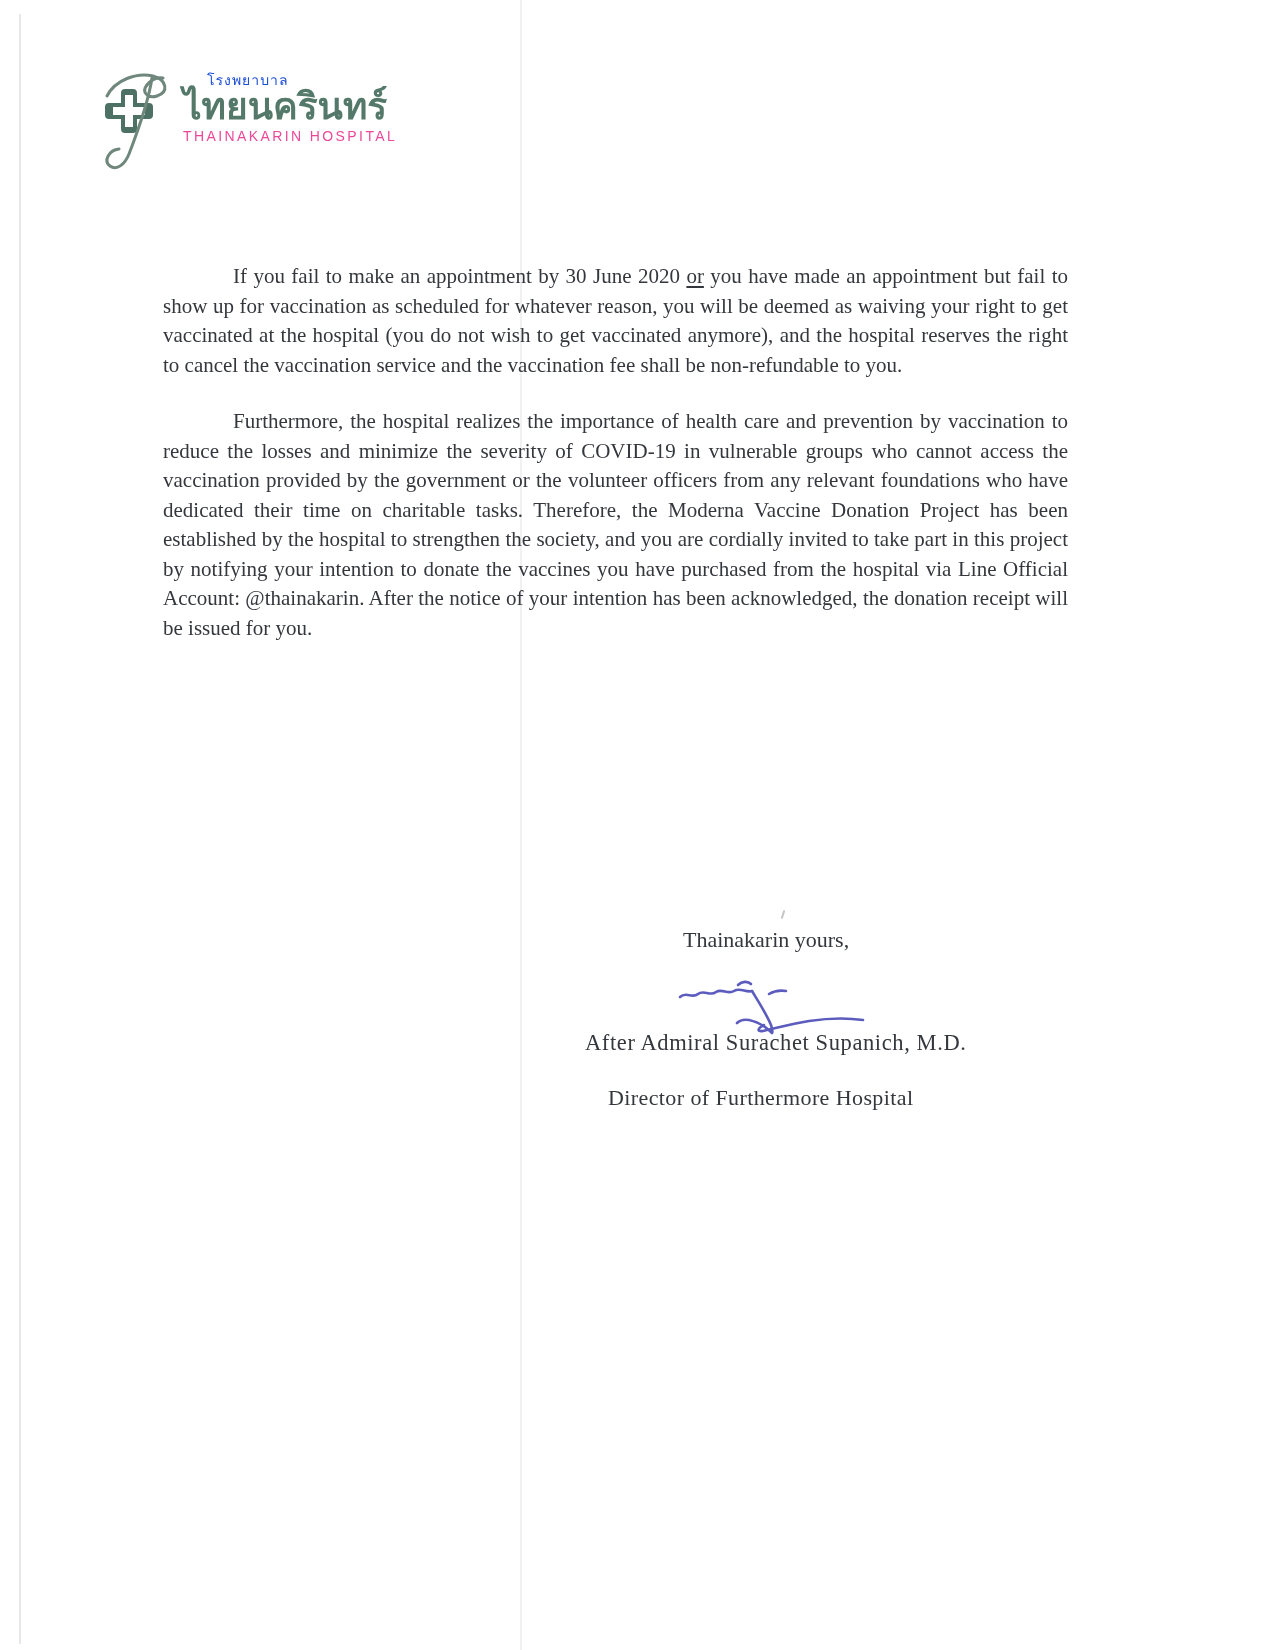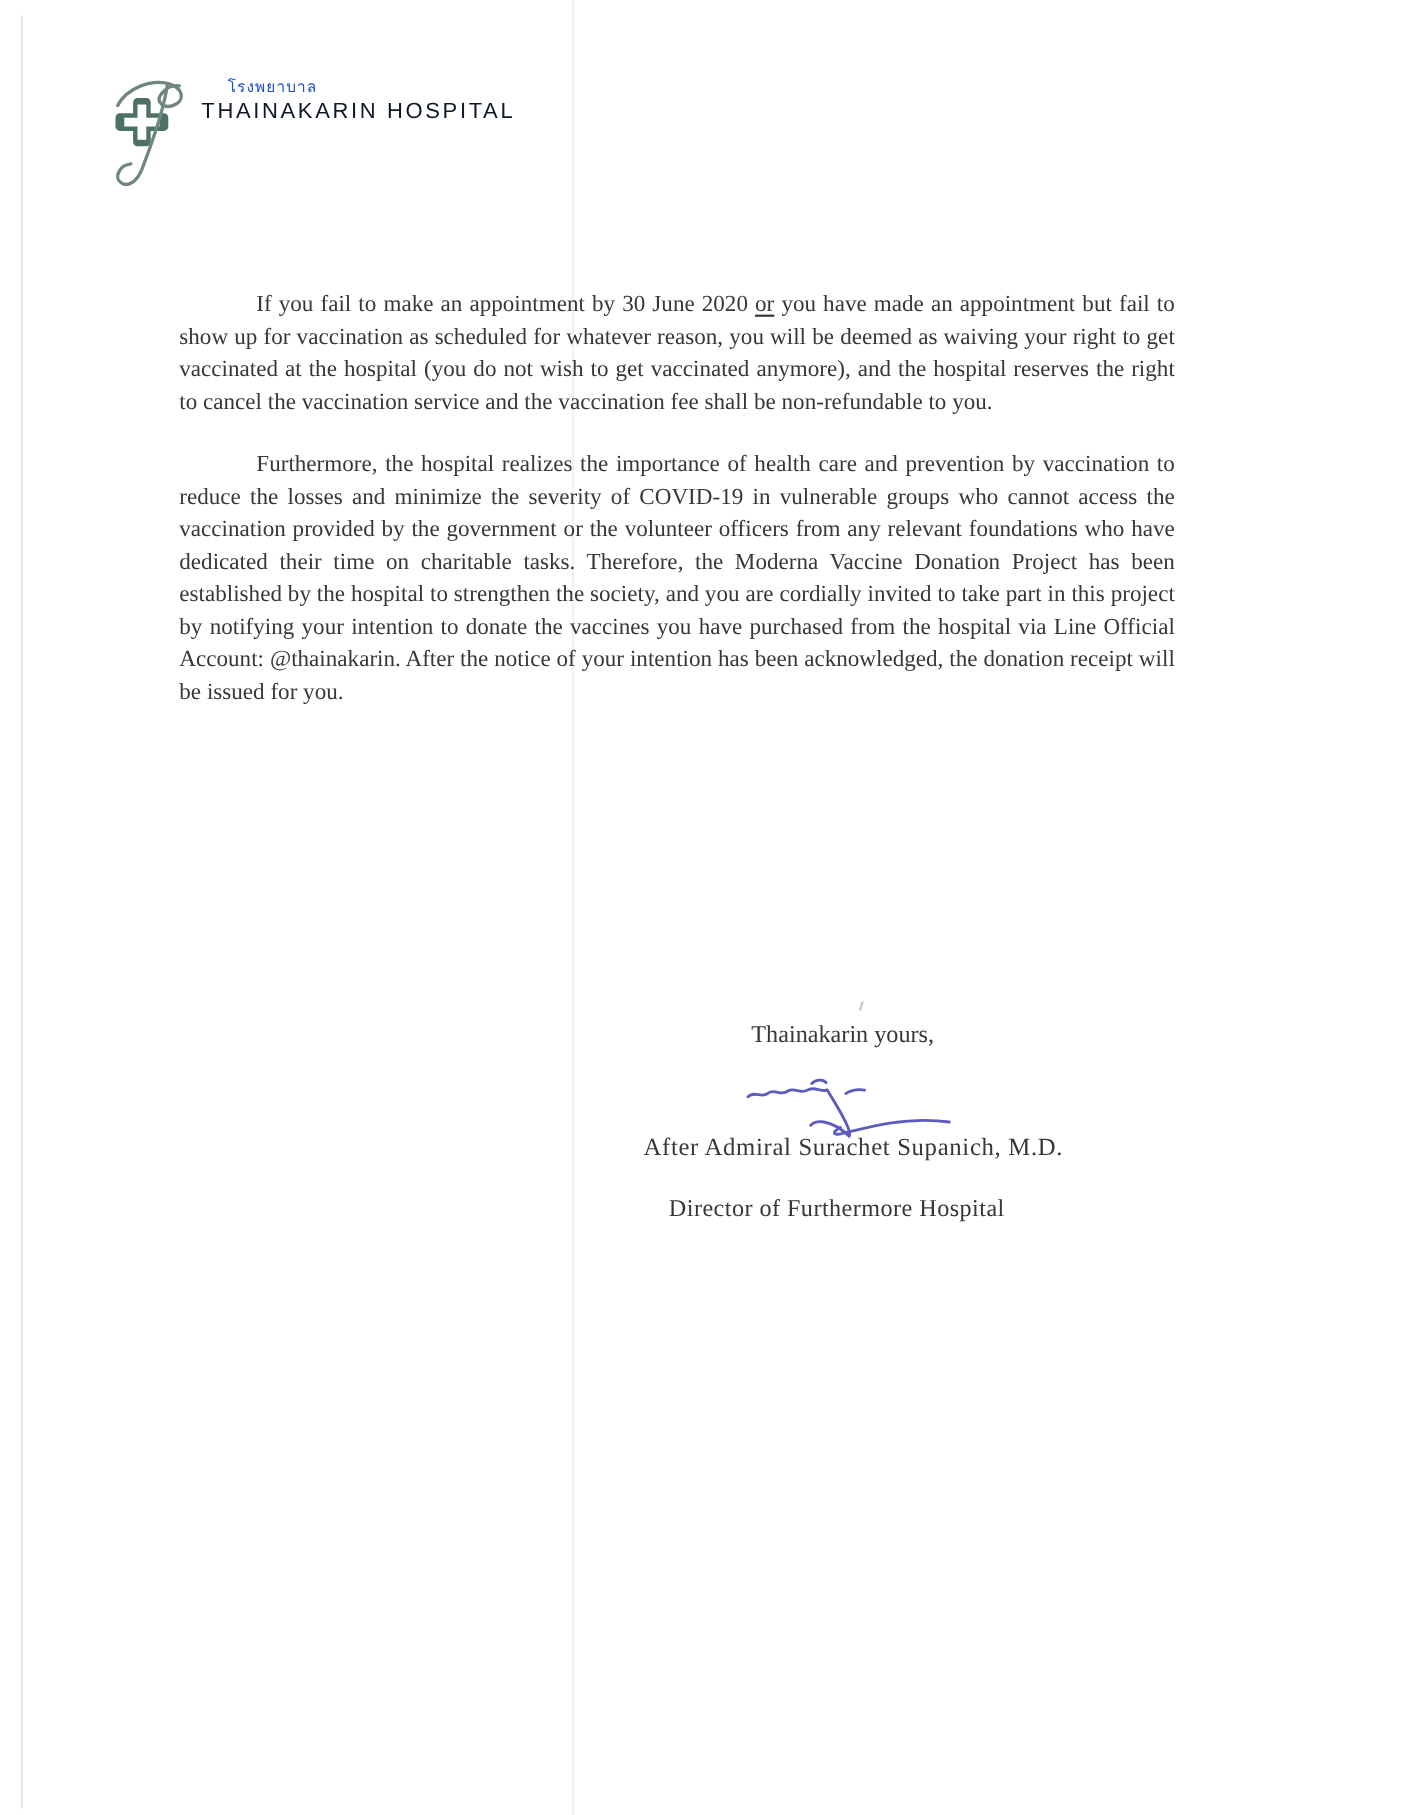--- a/index.html
+++ b/index.html
@@ -54,23 +54,23 @@
   .logo-thai-large {
     font-family: "DejaVu Sans", sans-serif;
     font-size: 37px;
     font-weight: 600;
     color: #54796b;
     margin-top: 1px;
     white-space: nowrap;
   }
   .logo-english {
     font-family: "Liberation Sans", sans-serif;
-    font-size: 20px;
+    font-size: 14px;
     letter-spacing: 2.4px;
-    color: #0f172a;
+    color: #ec4899;
     margin-top: 4px;
     white-space: nowrap;
   }
   
   .letter-body {
     position: absolute;
     left: 163px; top: 262px;
     width: 905px;
     font-size: 21px;
     line-height: 29.5px;
@@ -121,20 +121,21 @@
       <path fill="#ffffff" d="M28,37 h12 v-12 h8 v12 h12 v8 h-12 v12 h-8 v-12 h-12 z"></path>
     </g>
     <g fill="none" stroke="#6f877c" stroke-width="3" stroke-linecap="round">
       <path d="M22,26 C30,10 52,2 68,6 C82,10 84,22 72,26 C63,29 56,22 62,15"></path>
       <path d="M67,8 C64,28 54,58 44,84 C40,94 32,101 25,96 C18,91 24,80 34,79"></path>
       <path d="M62,15 C66,10 72,7 78,8"></path>
     </g>
   </svg>
   <div class="logo-text">
     <div class="logo-thai-small">โรงพยาบาล</div>
+    <div class="logo-thai-large">ไทยนครินทร์</div>
     <div class="logo-english">THAINAKARIN HOSPITAL</div>
   </div>
 
   <div class="letter-body">
     <p><span>If you fail to make an appointment by 30 June 2020 </span><span class="u">or</span><span> you have made an appointment but fail to show up for vaccination as scheduled for whatever reason, you will be deemed as waiving your right to get vaccinated at the hospital (you do not wish to get vaccinated anymore), and the hospital reserves the right to cancel the vaccination service and the vaccination fee shall be non-refundable to you.</span></p>
     <p>Furthermore, the hospital realizes the importance of health care and prevention by vaccination to reduce the losses and minimize the severity of COVID-19 in vulnerable groups who cannot access the vaccination provided by the government or the volunteer officers from any relevant foundations who have dedicated their time on charitable tasks. Therefore, the Moderna Vaccine Donation Project has been established by the hospital to strengthen the society, and you are cordially invited to take part in this project by notifying your intention to donate the vaccines you have purchased from the hospital via Line Official Account: @thainakarin. After the notice of your intention has been acknowledged, the donation receipt will be issued for you.</p>
   </div>
 
   <div class="salutation">Thainakarin yours,</div>
   <div class="speck"></div>

